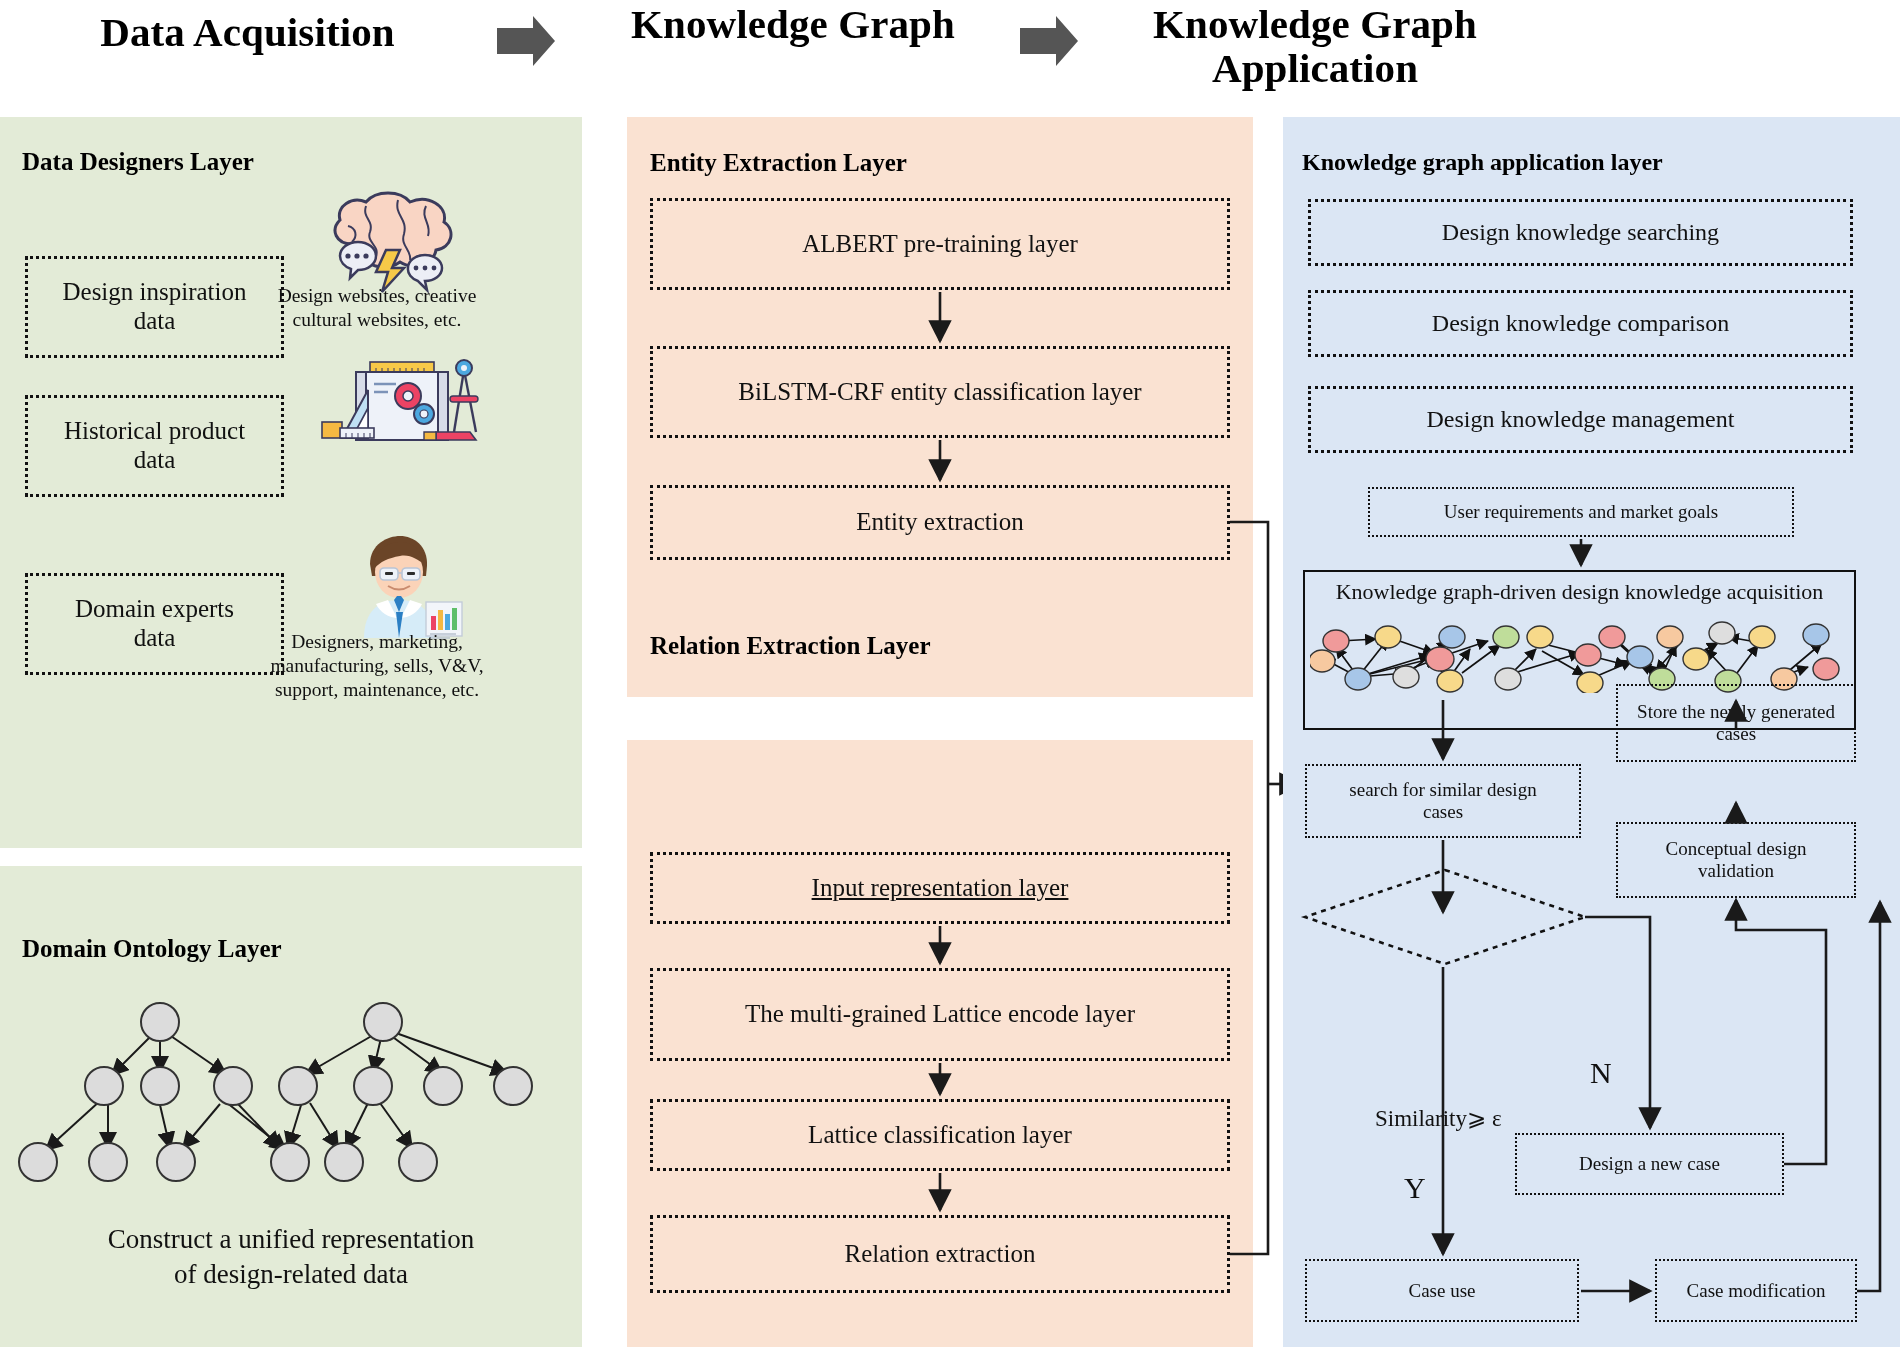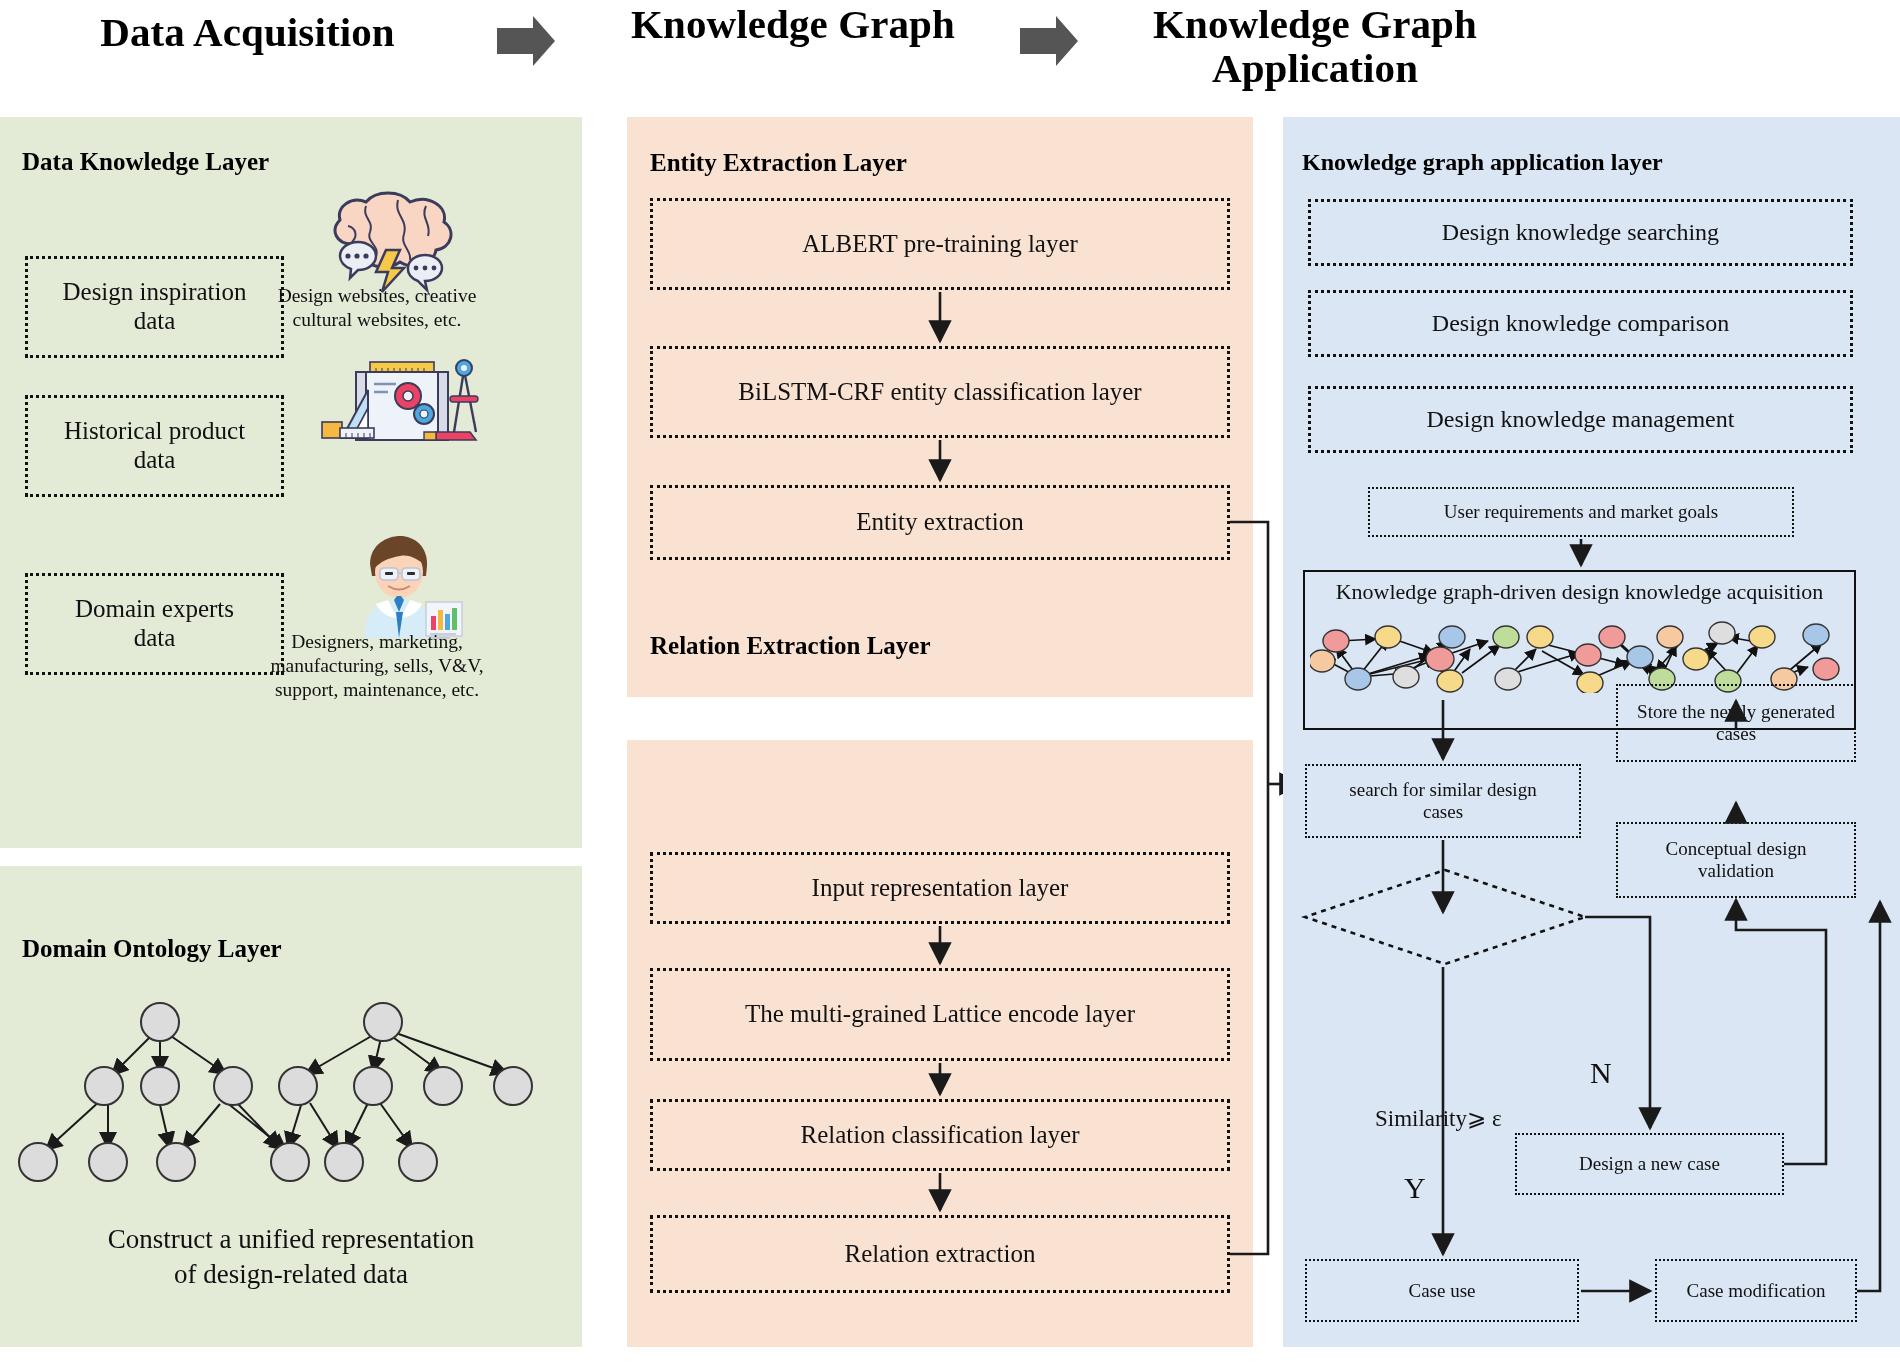--- a/index.html
+++ b/index.html
@@ -122,21 +122,21 @@
       </svg>
   </div>
 
   <div class="col-title" style="left:1100px; top:2px; width:430px;">
     <span>Knowledge Graph</span><br>
     <span>Application</span>
   </div>
 
   <div class="panel panel-green" style="left:0px; top:117px; width:582px; height:731px;"></div>
 
-  <div class="panel-title" style="left:22px; top:148px;">Data Knowledge Layer</div>
+  <div class="panel-title" style="left:22px; top:148px;">Data Designers Layer</div>
 
   <div class="dbox" style="left:25px; top:256px; width:259px; height:102px;">
     <span style="white-space:pre-line;">Design inspiration
 data</span>
   </div>
 
   <div style="position:absolute; left:300px; top:188px; width:190px; height:110px;">
     <svg viewBox="0 0 190 110" width="190" height="110">
       <g stroke="#3b3b5c" stroke-width="3" fill="#f9d5c4">
         <path d="M52 56 C36 56 30 42 40 32 C36 18 52 8 66 14 C76 2 100 2 110 14 C128 6 148 18 144 34 C156 42 152 60 136 62 C134 76 112 82 100 74 C86 84 62 78 60 64 Z"></path>
@@ -315,30 +315,30 @@
   </div>
 
   <div class="dbox" style="left:650px; top:485px; width:580px; height:75px;">
     <span>Entity extraction</span>
   </div>
 
   <div class="panel panel-orange" style="left:627px; top:740px; width:626px; height:607px;"></div>
 
   <div class="panel-title" style="left:650px; top:632px;">Relation Extraction Layer</div>
 
-  <div class="dbox" style="left:650px; top:852px; width:580px; height:72px;">
+  <div class="dbox" style="left:650px; top:852px; width:580px; height:72px;text-decoration:underline;">
     <span>Input representation layer</span>
   </div>
 
   <div class="dbox" style="left:650px; top:968px; width:580px; height:93px;">
     <span>The multi-grained Lattice encode layer</span>
   </div>
 
   <div class="dbox" style="left:650px; top:1099px; width:580px; height:72px;">
-    <span>Relation classification layer</span>
+    <span>Lattice classification layer</span>
   </div>
 
   <div class="dbox" style="left:650px; top:1215px; width:580px; height:78px;">
     <span>Relation extraction</span>
   </div>
 
   <svg class="ovl" width="1900" height="1368">
     <defs>
       <marker id="ar2" markerWidth="9" markerHeight="9" refX="8" refY="4.5" orient="auto">
         <path d="M0 0 L9 4.5 L0 9 z" fill="#1a1a1a"></path>

